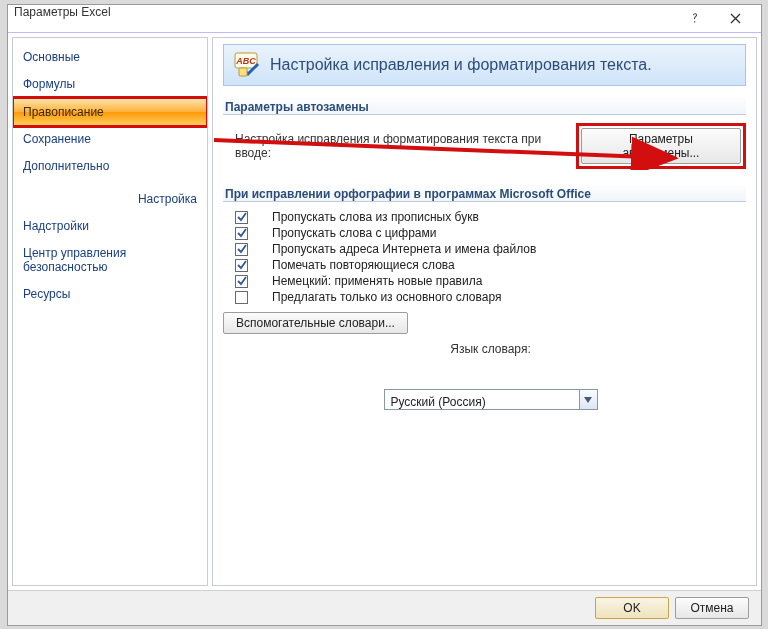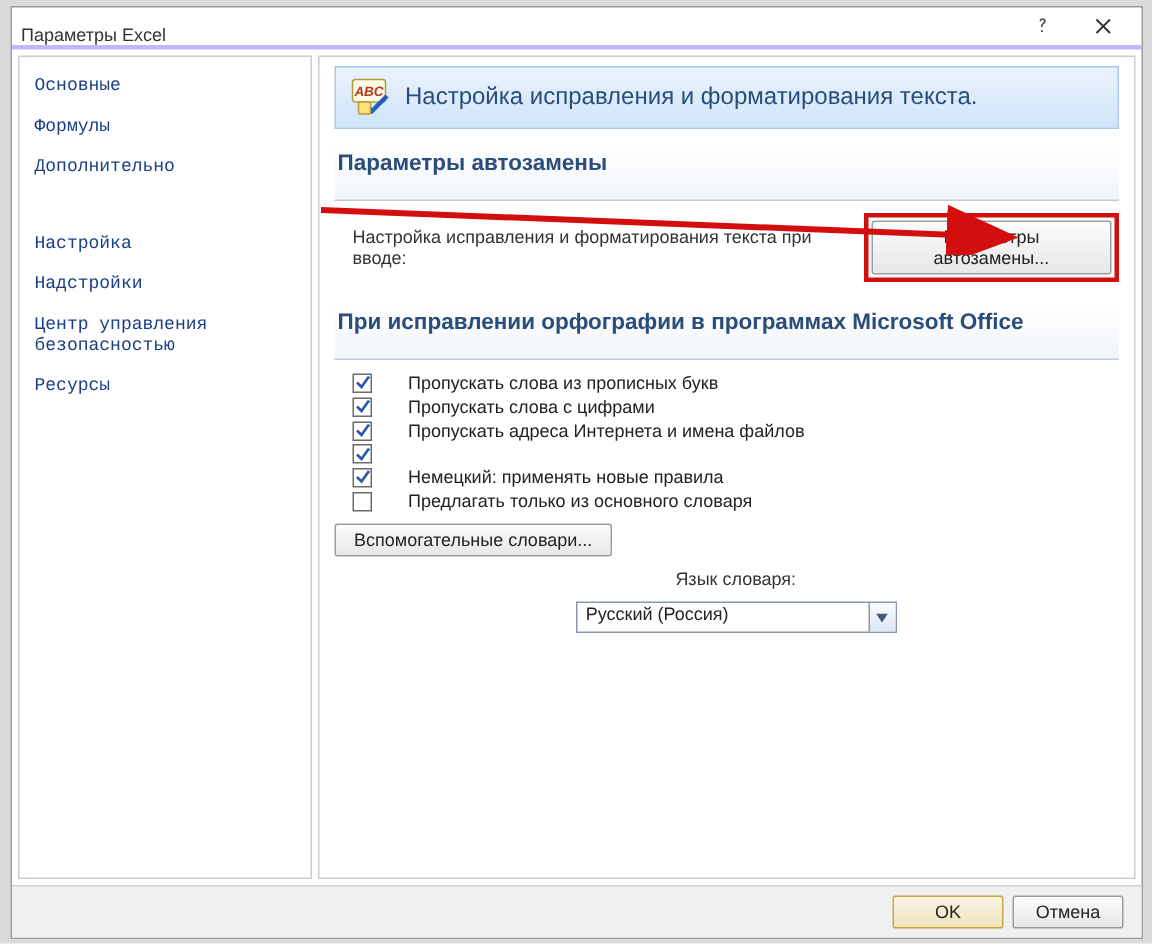--- a/index.html
+++ b/index.html
@@ -17,52 +17,51 @@
     left: 7px; top: 4px;
     width: 755px; height: 622px;
     background: #fff;
     border: 1px solid #9a9a9a;
     display: flex;
     flex-direction: column;
   }
   .titlebar {
     height: 28px;
     display: flex;
-    align-items: flex-end;
+    align-items: flex-start;
     padding: 0 6px;
-    border-bottom: 3px solid #c4b5fd;
+    border-bottom: 1px solid #c4b5fd;
   }
   .titlebar .title { flex: 1; color: #333; font-size: 12px; }
   .titlebar .win-btn {
     width: 40px; height: 26px;
     display: flex; align-items: center; justify-content: center;
     color: #444;
   }
   .body {
     flex: 1;
     display: flex;
     padding: 4px;
     gap: 4px;
     min-height: 0;
   }
   .sidebar {
     width: 196px;
     border: 1px solid #c7cdd6;
     background: #fff;
     padding-top: 6px;
     overflow: hidden;
-    font-family: Liberation Mono, monospace;
   }
   .side-item {
     padding: 6px 10px;
     color: #1a3f82;
     cursor: default;
     border-bottom: 1px solid transparent;
   }
-  .side-item.spaced { margin-top: 24px; }
+  .side-item.spaced { margin-top: 6px; text-align: right; }
   .side-item.selected {
     background: linear-gradient(#ffe3a8, #ffb13b 50%, #ff9b0a 51%, #ffcd5b);
     color: #3b2a00;
     border-top: 1px solid #e0a23e;
     border-bottom: 1px solid #e0a23e;
   }
   .highlight-red {
     outline: 3px solid #d30e0e;
     outline-offset: -1px;
   }
@@ -85,23 +84,23 @@
     margin-bottom: 10px;
   }
   .banner-text { color: #2b4d7a; font-size: 16px; }
   .abc-icon {
     width: 26px; height: 26px;
     position: relative;
   }
   .group-title {
     color: #2b4d7a;
     font-weight: bold;
-    font-size: 15px;
+    font-size: 12px;
     border-bottom: 1px solid #bfcbdb;
-    padding: 4px 2px 16px 2px;
+    padding: 4px 2px 0 2px;
     margin-bottom: 8px;
     background: linear-gradient(#fefefe, #f1f5fa);
   }
   .row {
     display: flex;
     align-items: center;
     gap: 8px;
     margin-bottom: 6px;
   }
   .caption { color: #333; }
@@ -125,22 +124,23 @@
     width: 13px; height: 13px;
     border: 1px solid #6a6a6a;
     background: #fff;
     display: inline-flex; align-items: center; justify-content: center;
     font-size: 10px; line-height: 1;
   }
   .select {
     width: 214px;
     height: 21px;
     border: 1px solid #8a97ab;
-    display: flex; align-items: flex-start;
-    background: #fff;
+    display: flex; align-items: flex-end;
+    background: #fff;
+    margin-top: 25px;
   }
   .select .sel-text { flex:1; padding: 0 6px; color:#222; }
   .select .sel-arrow {
     width: 18px; height: 100%;
     border-left: 1px solid #8a97ab;
     display:flex; align-items:center; justify-content:center;
     background: linear-gradient(#fafcff,#dbe6f3);
   }
   .footer {
     border-top: 1px solid #d0d0d0;
@@ -179,20 +179,22 @@
           <path d="M1 1l9 9M10 1l-9 9" stroke="#333" stroke-width="1.3"></path>
         </svg>
     </div>
   </div>
 
   <div class="body">
 
     <div class="sidebar">
       <div class="side-item"><span>Основные</span></div>
       <div class="side-item"><span>Формулы</span></div>
+      <div class="side-item selected highlight-red"><span>Правописание</span></div>
+      <div class="side-item"><span>Сохранение</span></div>
       <div class="side-item"><span>Дополнительно</span></div>
       <div class="side-item spaced"><span>Настройка</span></div>
       <div class="side-item"><span>Надстройки</span></div>
       <div class="side-item"><span>Центр управления безопасностью</span></div>
       <div class="side-item"><span>Ресурсы</span></div>
     </div>
 
     <div class="content">
 
       <div class="banner">
@@ -252,20 +254,21 @@
               </svg>
             </span>
             <span>Пропускать адреса Интернета и имена файлов</span>
           </div>
           <div class="checkbox-row">
             <span class="checkbox">
               <svg width="10" height="10" viewBox="0 0 10 10">
                 <path d="M1 5 L4 8 L9 1" stroke="#2a5aa0" stroke-width="1.8" fill="none"></path>
               </svg>
             </span>
+            <span>Помечать повторяющиеся слова</span>
           </div>
           <div class="checkbox-row">
             <span class="checkbox">
               <svg width="10" height="10" viewBox="0 0 10 10">
                 <path d="M1 5 L4 8 L9 1" stroke="#2a5aa0" stroke-width="1.8" fill="none"></path>
               </svg>
             </span>
             <span>Немецкий: применять новые правила</span>
           </div>
           <div class="checkbox-row">

